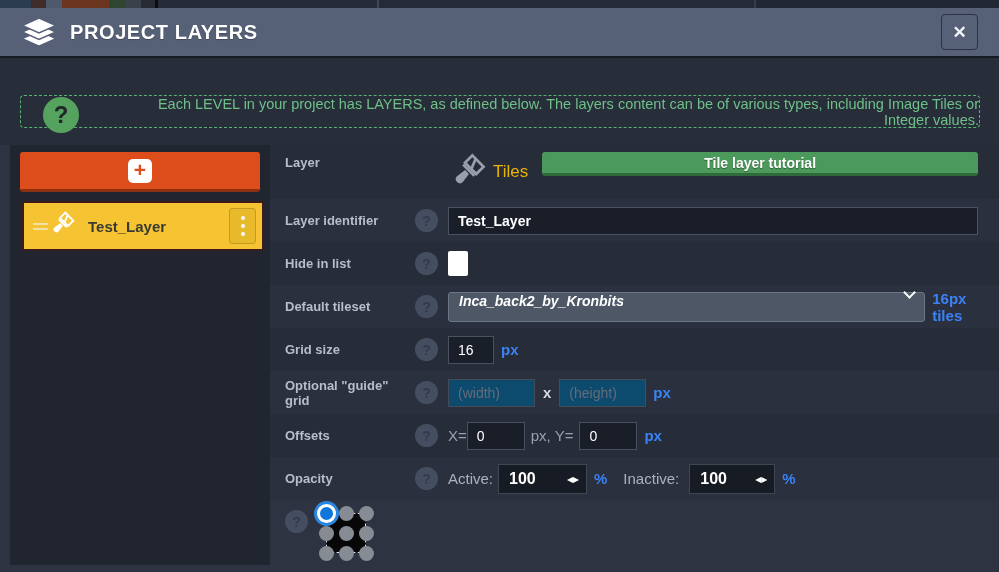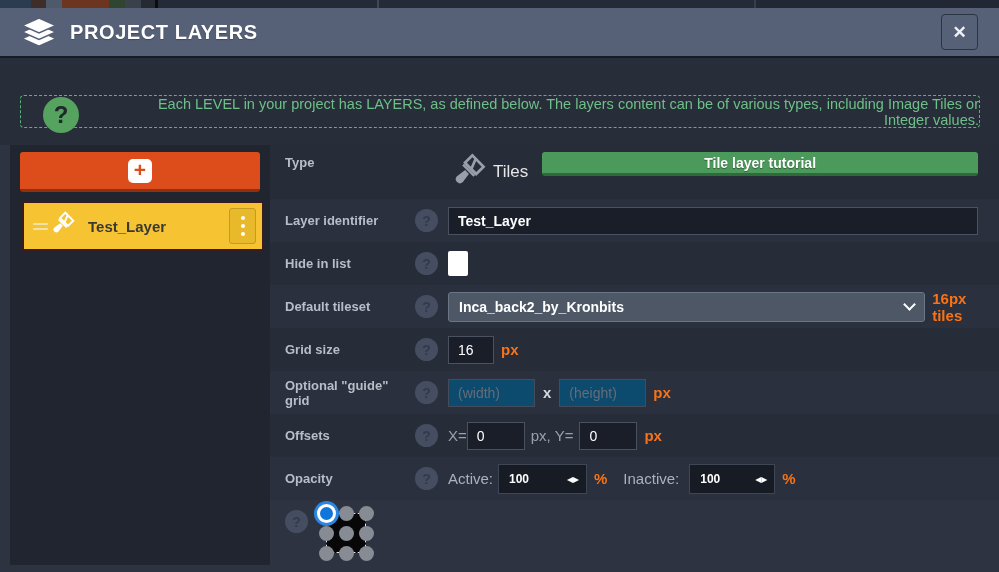--- a/index.html
+++ b/index.html
@@ -55,45 +55,45 @@
   
   .form{ margin-left:270px; display:flex; flex-direction:column; }
   .row{ display:flex; align-items:center; padding-left:15px; height:43px; background:#262c38; }
   .row.alt{ background:#2a303d; }
   .lbl{ width:130px; color:#b8bec9; font-size:13px; font-weight:bold; flex-shrink:0; }
   .qbadge{ width:23px; height:23px; border-radius:50%; background:#454e61; color:#323a4e;
     font-size:14px; font-weight:bold; display:flex; align-items:center; justify-content:center;
     margin-right:10px; flex-shrink:0; cursor:pointer; }
   .row-type{ height:54px; align-items:flex-start; padding-top:7px; }
   .row-type .lbl{ width:163px; padding-top:3px; }
-  .typemid{ display:flex; align-items:center; height:40px; color:#e5e5e5; font-size:17px; }
+  .typemid{ display:flex; align-items:center; height:40px; color:#eab308; font-size:17px; }
   .typemid svg{ margin-right:7px; }
   .tutbtn{ flex:1; margin:0 21px 0 14px; height:24px; background:#4c9a5b; border:none;
     border-bottom:3px solid #2f6b3a; border-radius:3px; color:#fff; font-size:14px; font-weight:bold;
     text-shadow:0 1px 1px rgba(0,0,0,.4); cursor:pointer; font-family:inherit; }
   .tinput{ height:28px; background:#191e28; border:1px solid #4a5261; color:#fff;
     font-size:14px; font-weight:600; padding:0 9px; font-family:inherit; outline:none; }
   .grow{ flex:1; margin-right:21px; }
   .checkbox{ width:20px; height:25px; background:#fff; border-radius:2px; cursor:pointer; }
   .selectbox{ width:488px; height:30px; background:#4d5766; border:1px solid #6b7687; border-radius:3px;
-    display:flex; align-items:center; padding:0 10px; color:#fff; font-size:14px; font-weight:bold;
-    cursor:pointer; }
+    display:flex; padding:0 10px; color:#fff; font-size:14px; font-weight:bold;
+    cursor:pointer;font-style:italic; }
   .selectbox .sval{ flex:1; }
   .chev{ width:9px; height:9px; border-right:2px solid #fff; border-bottom:2px solid #fff;
     transform:rotate(45deg); margin-top:-5px; }
-  .unit{ color:#f97316; font-size:15px; font-weight:bold; margin-left:7px; }
+  .unit{ color:#3b82f6; font-size:15px; font-weight:bold; margin-left:7px; }
   .ghost{ width:87px; background:#0c4a6e; border-color:#444c59; font-weight:normal; }
   .ghost::placeholder{ color:#646c79; }
   .sep{ color:#d7dbe2; font-size:15px; font-weight:bold; margin:0 8px; }
   .pfx{ color:#9aa1ad; font-size:15px; }
   .num{ width:58px; font-weight:normal; }
   .olbl{ color:#abb2be; font-size:15px; margin-right:5px; }
   .stepbox{ height:30px; background:#161b24; border:1px solid #3f4754; display:flex;
     align-items:center; padding:0 7px 0 10px; cursor:pointer; }
-  .stepbox .sv{ color:#fff; font-size:12px; font-weight:bold; flex:1; }
+  .stepbox .sv{ color:#fff; font-size:16px; font-weight:bold; flex:1; }
   .stepbox .arr{ color:#fff; font-size:12px; letter-spacing:0; }
   .step1{ width:89px; margin-right:5px; }
   .step2{ width:86px; margin:0 5px 0 5px; }
   .row-pivot{ height:68px; align-items:flex-start; padding-top:5px; background:#2d3341; }
   .row-pivot .lbl{ padding-top:7px; }
   .row-pivot .qbadge{ margin-top:5px; }
   .pivot-widget{ position:relative; width:64px; height:62px; }
   .pivot-square{ position:absolute; left:8px; top:8px; width:40px; height:40px;
     background:#070707; border:1px dashed #e8e8e8; }
   .pdot{ position:absolute; width:15px; height:15px; border-radius:50%; background:#868b94; cursor:pointer; }
@@ -150,21 +150,21 @@
           <i></i>
           <i></i>
           <i></i>
         </span>
     </div>
   </div>
 
   <div class="form">
 
     <div class="row row-type">
-      <span class="lbl">Type</span>
+      <span class="lbl">Layer</span>
       <span class="typemid">
         <svg viewBox="0 0 24 24" width="38" height="38">
           <g transform="rotate(45 12 12)">
             <rect x="7" y="2.2" width="10" height="6.6" fill="none" stroke="#99a0ab" stroke-width="1.7"></rect>
             <line x1="10" y1="2.2" x2="12.6" y2="8.8" stroke="#99a0ab" stroke-width="1.7"></line>
             <rect x="7" y="9.6" width="10" height="1.7" fill="#99a0ab"></rect>
             <path d="M10.3 12 h3.4 l0.9 6.3 a2.6 2.6 0 1 1 -5.2 0 z" fill="#99a0ab"></path>
           </g>
         </svg>
         <span>Tiles</span>

